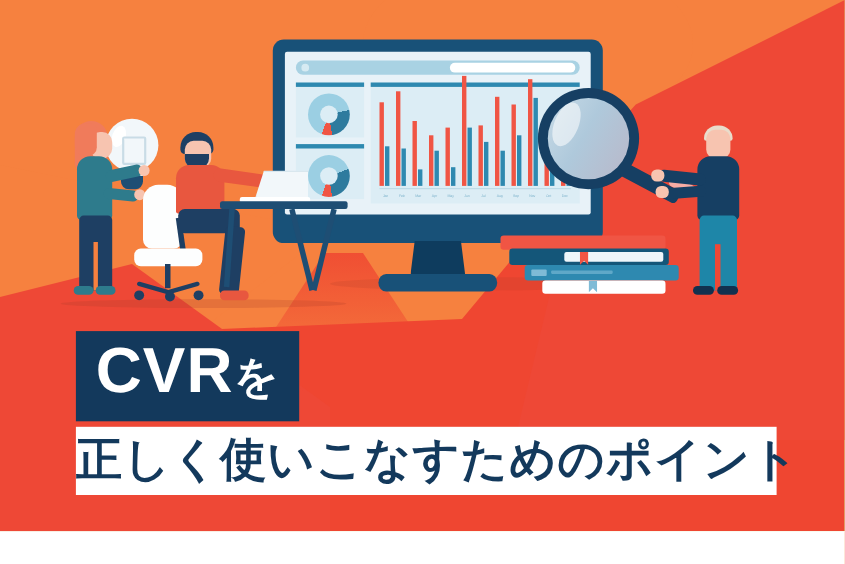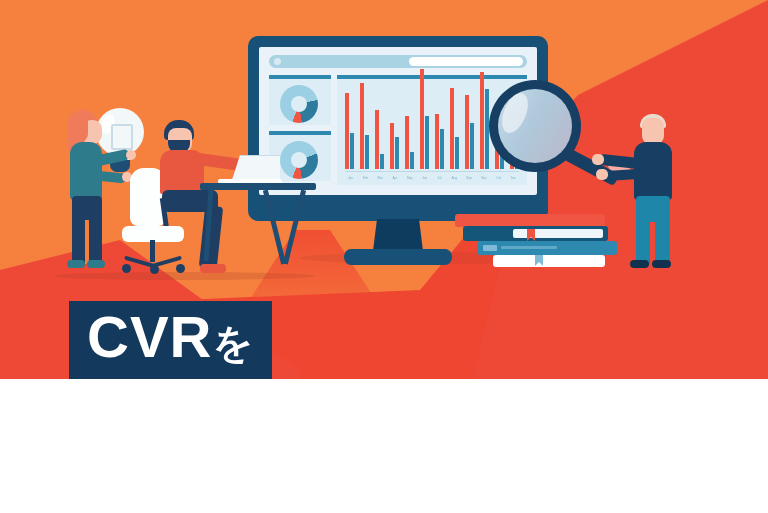--- a/index.html
+++ b/index.html
@@ -1,20 +1,20 @@
 <!DOCTYPE html>
 <html><head>
 <meta charset="utf-8">
 <style>
   html,body{margin:0;padding:0;background:#fff;}
   body{font-family:"Liberation Sans","DejaVu Sans",sans-serif;}
 
   .banner{
     position:relative;
-    width:768px;height:379px;
+    width:768px;height:483px;
     overflow:hidden;
     background:#bef264;
   }
 
   
   .bg-base{position:absolute;inset:0;background:#EF4631;}
   .bg-orange-top{
     position:absolute;left:0;top:0;width:768px;height:513px;
     background:#F6813F;
     clip-path:polygon(0 0, 768px 0, 768px 8px, 640px 150px, 585px 92px, 420px 290px, 180px 300px, 0 216px);
@@ -472,14 +472,17 @@
     <div class="m2-legs"></div>
     <div class="m2-split"></div>
     <div class="m2-shoe1"></div>
     <div class="m2-shoe2"></div>
   </div>
 
   <div class="title-box">
     <div class="t"><span>CVR</span><span class="sm">を</span></div>
   </div>
 
+  <div class="sub-box">
+    <div class="s">正しく使いこなすためのポイント</div>
+  </div>
 
 </div>
 
 </body></html>

